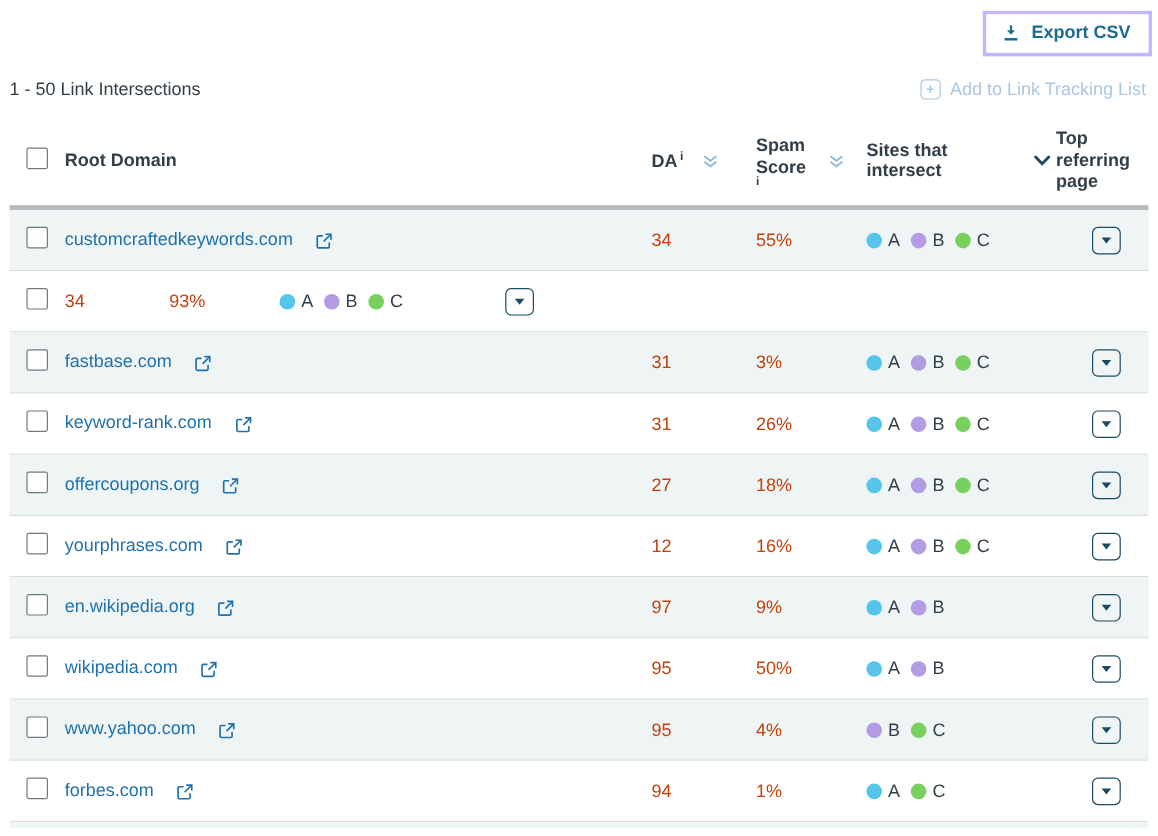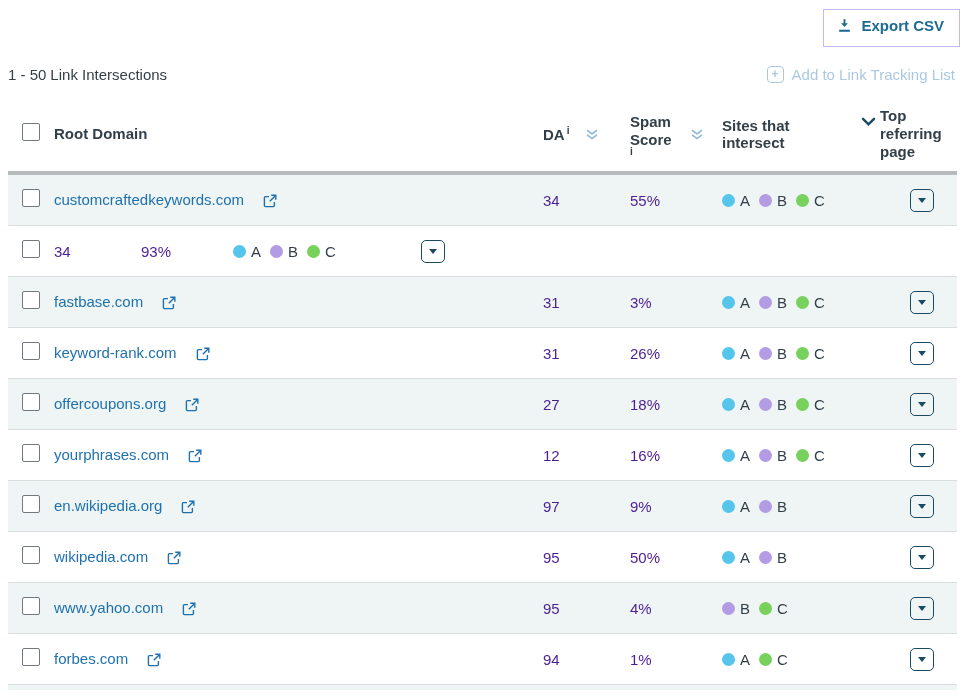--- a/index.html
+++ b/index.html
@@ -1,21 +1,21 @@
 <!DOCTYPE html>
 <html><head>
 <meta charset="utf-8">
 <style>
   * { margin:0; padding:0; box-sizing:border-box; }
   html,body { width:965px; height:697px; background:#ffffff; overflow:hidden;
     font-family:"Liberation Sans","DejaVu Sans",sans-serif; color:#333f48; }
 
   
   .export-row { display:flex; justify-content:flex-end; padding:9px 5px 0 0; height:47px; }
-  .export-btn-wrap { border:1px solid #c4b5fd; padding:0; background:#fff; }
+  .export-btn-wrap { border:3px solid #c4b5fd; padding:0; background:#fff; }
   .export-btn { display:flex; align-items:center; gap:9px; padding:7px 15px 7px 13px;
     background:#fff; border:none; cursor:pointer; color:#1c6b90; font-size:15px;
     font-family:inherit; font-weight:600; }
   .export-btn svg { display:block; }
 
   
   .toolbar { display:flex; justify-content:space-between; align-items:center; margin:16px 10px 0 8px; height:22px; }
   .range-title { font-size:15px; color:#333f48; }
   .range-title b { font-weight:400; margin-right:4px; }
   .add-track { display:flex; align-items:center; gap:8px; color:#abc8e2; font-size:15px; cursor:default; }
@@ -28,41 +28,41 @@
   .thead { display:flex; align-items:center; height:74px; }
   .header-bar { height:4px; background:#b7bbbd; }
   .hlabel { font-weight:700; font-size:15px; line-height:1.15; color:#333f48; }
   sup.info { font-size:10px; font-weight:700; color:#333f48; margin-left:2px; }
   .sub-info { font-size:10px; font-weight:700; line-height:0.7; color:#333f48; }
 
   .col-check { width:46px; padding-left:14px; flex:none; }
   .col-domain { flex:1 1 auto; min-width:0; }
   .col-da { width:87px; flex:none; display:flex; align-items:center; }
   .col-spam { width:92px; flex:none; display:flex; align-items:center; }
-  .col-sites { width:158px; flex:none; display:flex; align-items:flex-start; }
+  .col-sites { width:158px; flex:none; display:flex; align-items:center; }
   .col-top { width:77px; flex:none; }
 
   .sort-icon { margin-left:16px; cursor:pointer; display:inline-flex; }
   .col-spam .sort-icon { margin-left:10px; }
   .sites-chevron { margin-left:auto; margin-right:4px; cursor:pointer; display:inline-flex; }
   .sites-hlabel { width:82px; }
   .top-hlabel { width:70px;margin-top:20px; }
 
   .checkbox { width:18px; height:18px; border:1.5px solid #71797f; border-radius:2px;
     background:#fff; display:inline-block; cursor:pointer; }
 
   .row { display:flex; align-items:center; height:51px; border-bottom:1px solid #d9dddd; background:#fff; }
   .row.alt { background:#eef5f4; }
   .row-sliver { height:5px; background:#eef5f4; }
 
   .domain-link { color:#1f71ae; font-size:15px; text-decoration:none; display:inline-flex;
     align-items:center; gap:19px; cursor:pointer; }
   .ext-icon { display:inline-flex; position:relative; top:1px; }
 
-  .cell-num { font-size:15px; color:#4c1d95;text-align:right; }
+  .cell-num { font-size:15px; color:#c2410c;text-align:right; }
 
   .sites-list { display:flex; align-items:center; gap:9px; }
   .site-item { display:inline-flex; align-items:center; gap:5px; font-size:15px; color:#333f48; }
   .dot { width:13px; height:13px; border-radius:50%; display:inline-block; }
 
   .ref-btn { width:24px; height:23px; border:1.5px solid #1b4a63; border-radius:5px;
     background:transparent; margin-left:30px; cursor:pointer; display:flex;
     align-items:center; justify-content:center; padding:0; }
   .caret-down { width:0; height:0; border-left:4px solid transparent;
     border-right:4px solid transparent; border-top:5px solid #1b4a63; }

